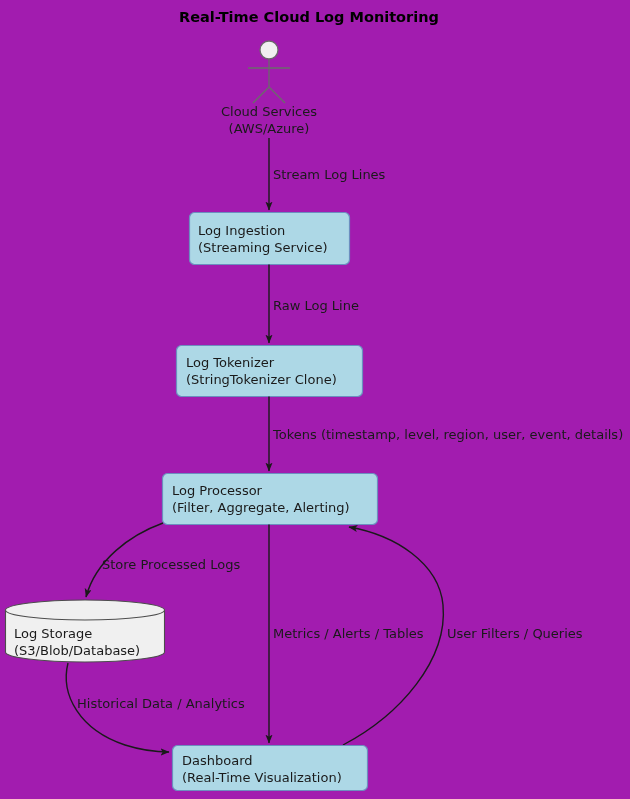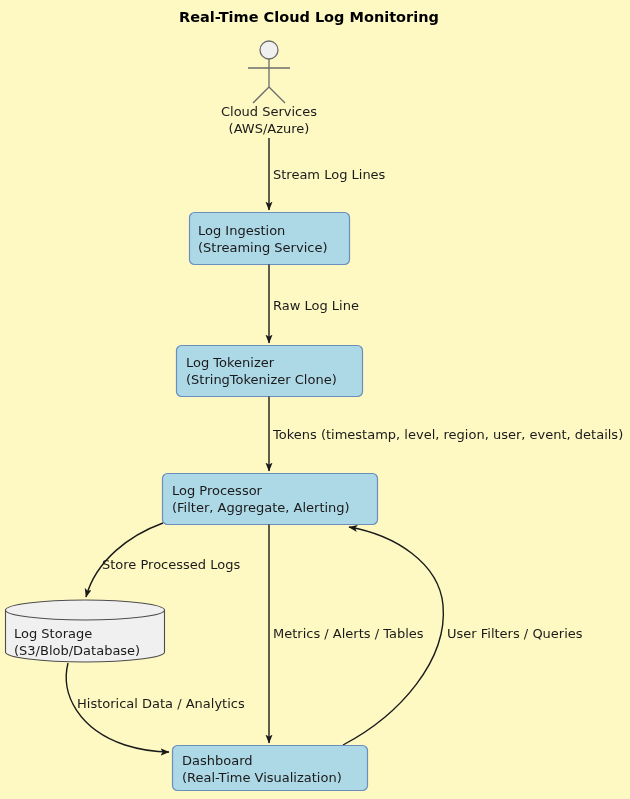--- a/index.html
+++ b/index.html
@@ -4,21 +4,21 @@
 <style>
   html, body {
     margin: 0;
     padding: 0;
     background: #ffffff;
   }
   #canvas {
     position: relative;
     width: 630px;
     height: 799px;
-    background: #fef9c3;
+    background: #a21caf;
     overflow: hidden;
     font-family: "DejaVu Sans", sans-serif;
   }
   svg.diagram {
     position: absolute;
     left: 0;
     top: 0;
     width: 630px;
     height: 799px;
   }

